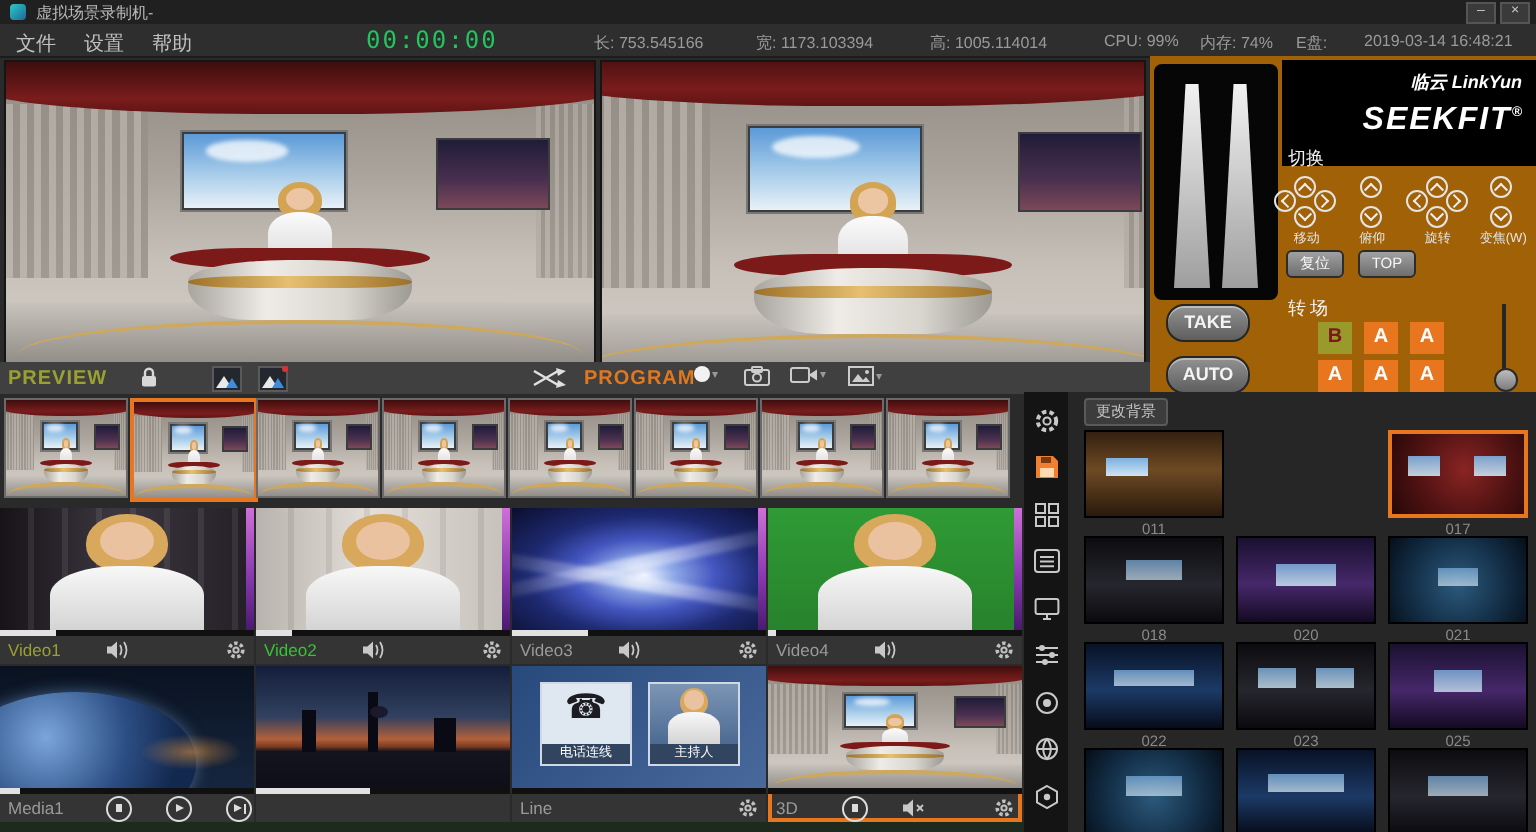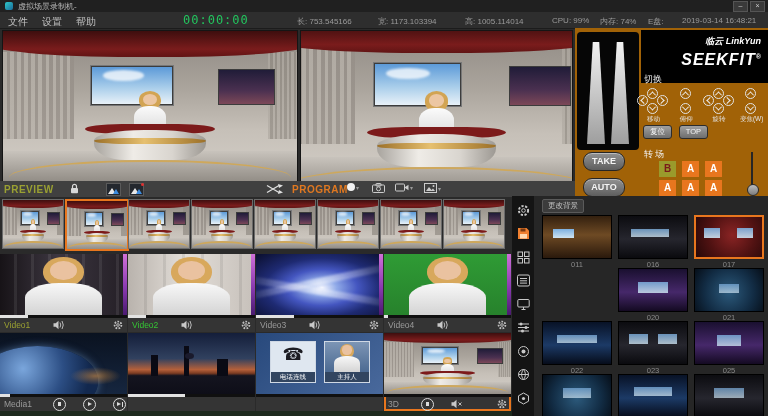--- a/index.html
+++ b/index.html
@@ -688,20 +688,29 @@
             <i class="cu-face"></i>
             <i class="cu-body"></i>
           </div>
         </div>
       <span class="line-cap">主持人</span>
     </div>
   </div>
   <div class="vprog">
       <i style="width:0%"></i>
     </div>
+  <div class="vlabel">
+    <span class="vname">Line</span>
+    <span class="pushr">
+        <svg width="10" height="10" viewBox="0 0 10 10">
+          <circle cx="5" cy="5" r="3.4" fill="none" stroke="#c0c0c0" stroke-width="1.8" stroke-dasharray="1.7 1.3"></circle>
+          <circle cx="5" cy="5" r="1.3" fill="none" stroke="#c0c0c0"></circle>
+        </svg>
+      </span>
+  </div>
 </div>
 
 <div class="vcell sel" style="left:384px;top:333px">
   <div class="vthumb">
       <div class="zoomwrap studio-slot">
   <div class="studio">
     <i class="st-wall"></i>
           <i class="st-panels"></i>
           <i class="st-panels-r"></i>
     <i class="st-floor"></i>
@@ -808,34 +817,34 @@
 
 <div class="browser">
   <span class="chg-btn">更改背景</span>
 
   <div class="bitem" style="left:8px;top:19px">
     <div class="bthumb bt-wood">
         <i class="scr" style="left:15%;top:30%;width:30%;height:22%"></i>
       </div>
     <span class="bcap">011</span>
   </div>
-  <div class="bitem" style="left:84px;top:19px">
-    <div class="bthumb bt-dark">
-        <i class="scr" style="left:18%;top:32%;width:55%;height:18%;opacity:.8"></i>
-      </div>
-    <span class="bcap">016</span>
-  </div>
   <div class="bitem sel" style="left:160px;top:19px">
     <div class="bthumb bt-red">
         <i class="scr" style="left:12%;top:28%;width:24%;height:24%;opacity:.9"></i>
         <i class="scr" style="left:62%;top:28%;width:24%;height:24%;opacity:.9"></i>
       </div>
     <span class="bcap">017</span>
   </div>
 
+  <div class="bitem" style="left:8px;top:72px">
+    <div class="bthumb bt-dark">
+        <i class="scr" style="left:30%;top:25%;width:40%;height:26%;opacity:.7"></i>
+      </div>
+    <span class="bcap">018</span>
+  </div>
   <div class="bitem" style="left:84px;top:72px">
     <div class="bthumb bt-purple">
         <i class="scr" style="left:28%;top:30%;width:44%;height:28%;opacity:.85"></i>
       </div>
     <span class="bcap">020</span>
   </div>
   <div class="bitem" style="left:160px;top:72px">
     <div class="bthumb bt-cyan">
         <i class="scr" style="left:35%;top:35%;width:30%;height:22%;opacity:.7"></i>
       </div>

